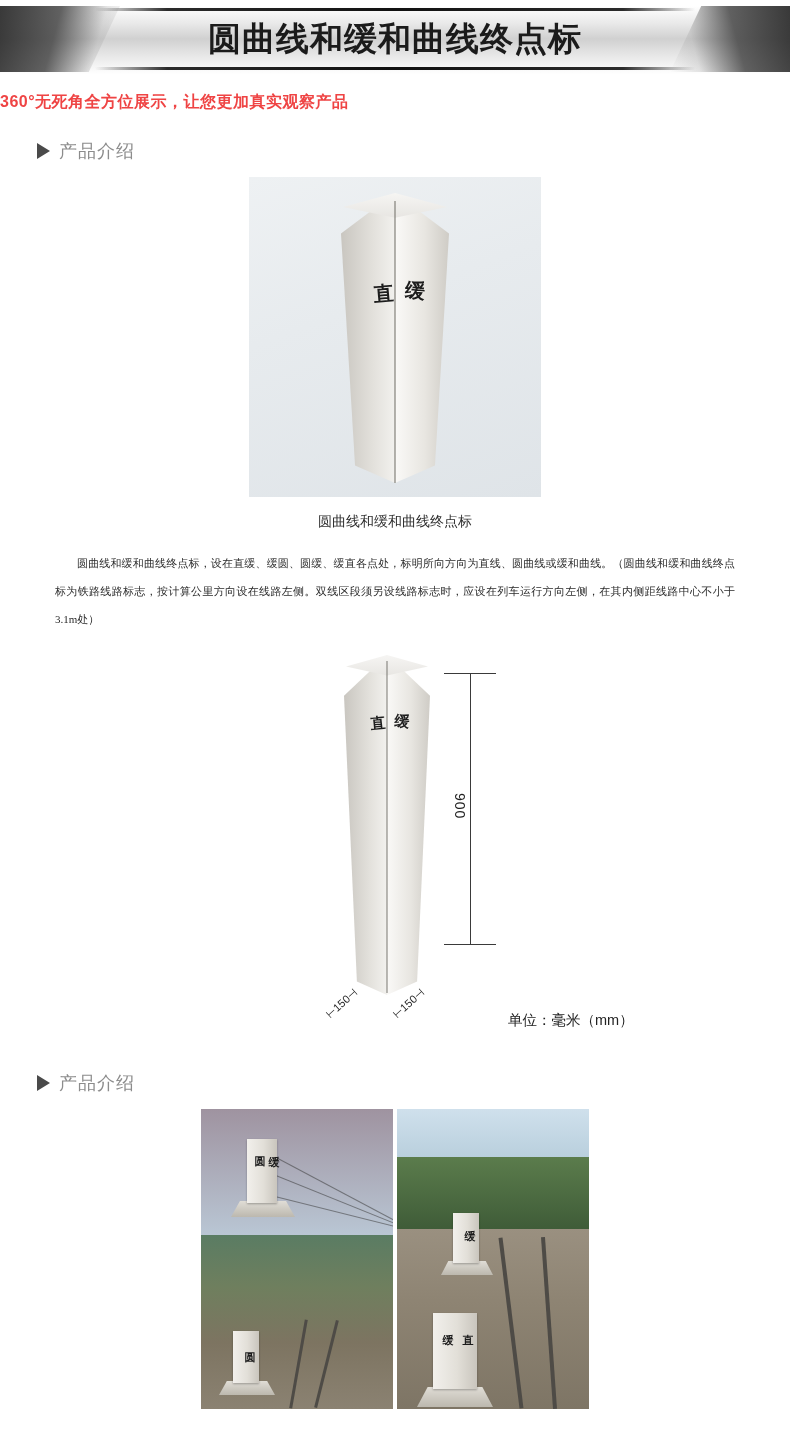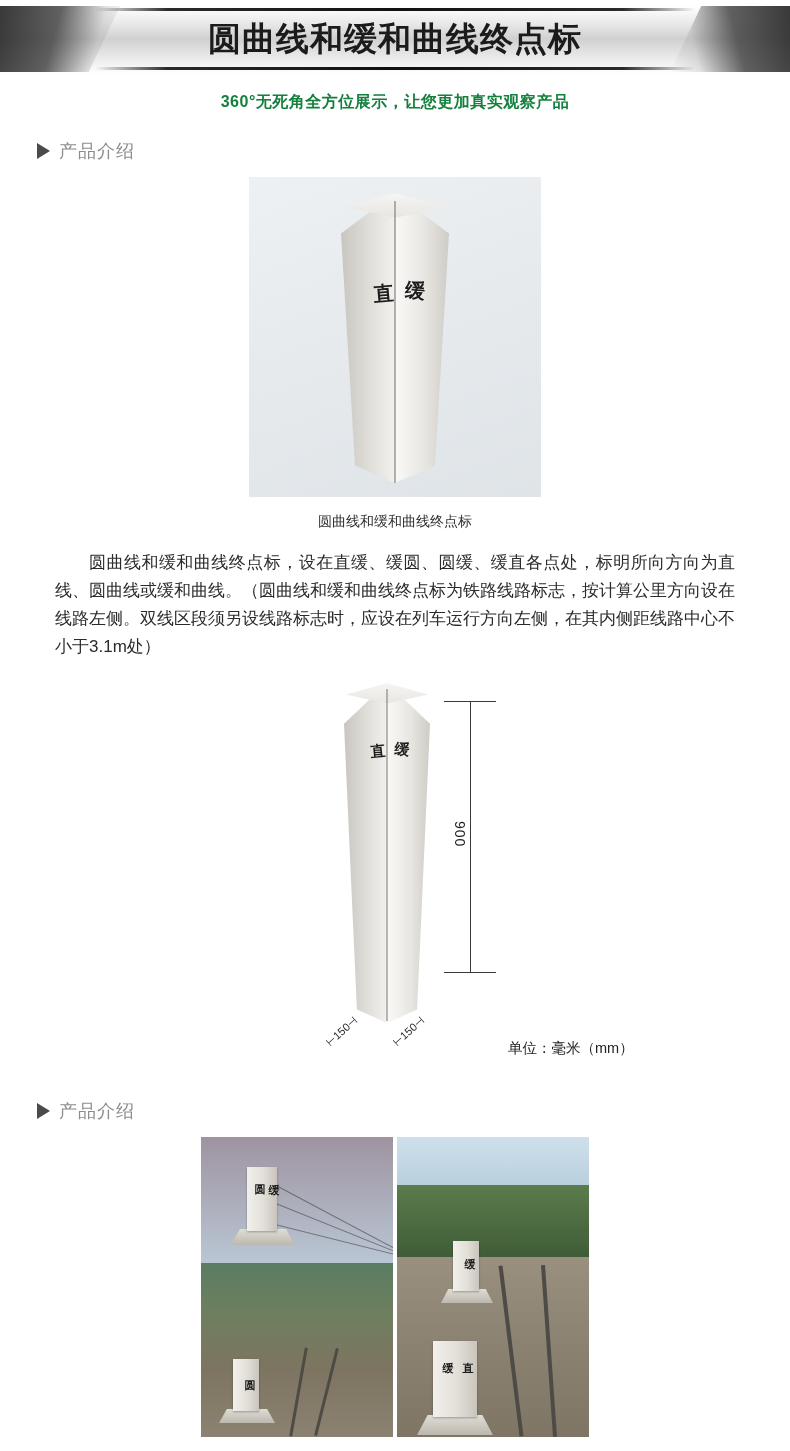--- a/index.html
+++ b/index.html
@@ -54,24 +54,23 @@
     text-align: center;
     font-size: 33px;
     line-height: 46px;
     font-weight: bold;
     color: #1b1b1b;
     letter-spacing: 1px;
     font-family: "DejaVu Sans", "Liberation Sans", sans-serif;
     z-index: 3;
   }
   .subtitle {
-    text-align: center;
     font-size: 16px;
     font-weight: bold;
-    color: #15803d;
+    color: #ef4444;
     margin: 14px 0 0 0;
     letter-spacing: 0.5px;
   }
 
   
   .section-head {
     display: flex;
     align-items: center;
     gap: 9px;
     margin: 26px 0 0 37px;
@@ -150,25 +149,26 @@
   .caption {
     text-align: center;
     font-size: 14px;
     color: #2f2f2f;
     margin-top: 16px;
   }
 
   
   .para {
     margin: 18px 55px 0 55px;
-    font-size: 17px;
+    font-size: 11px;
     line-height: 28px;
     color: #2b2b2b;
     text-indent: 2em;
     text-align: justify;
+    font-family: Liberation Serif, serif;
   }
 
   
   .spec-wrap {
     position: relative;
     height: 400px;
     margin-top: 12px;
   }
   .post2 {
     position: absolute;

